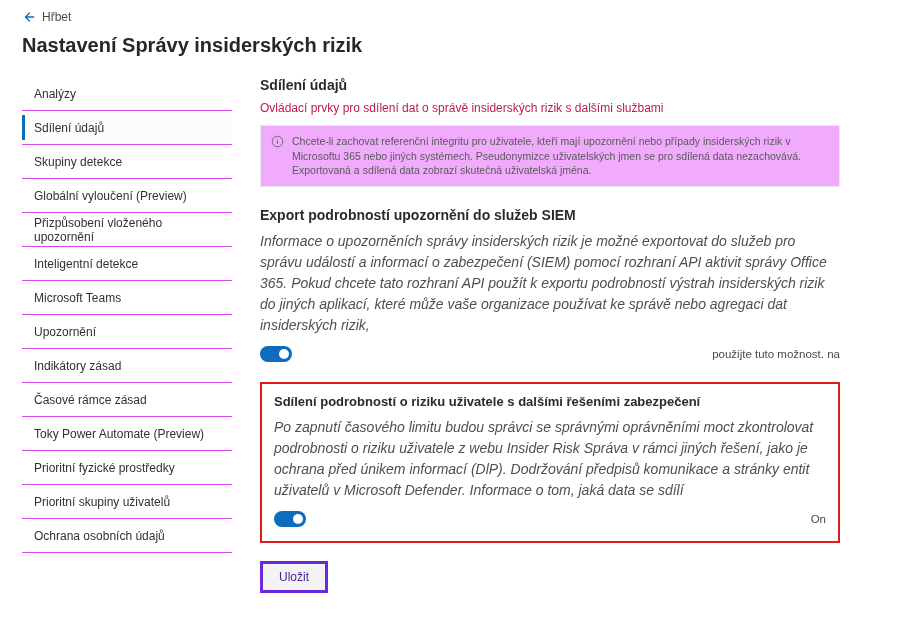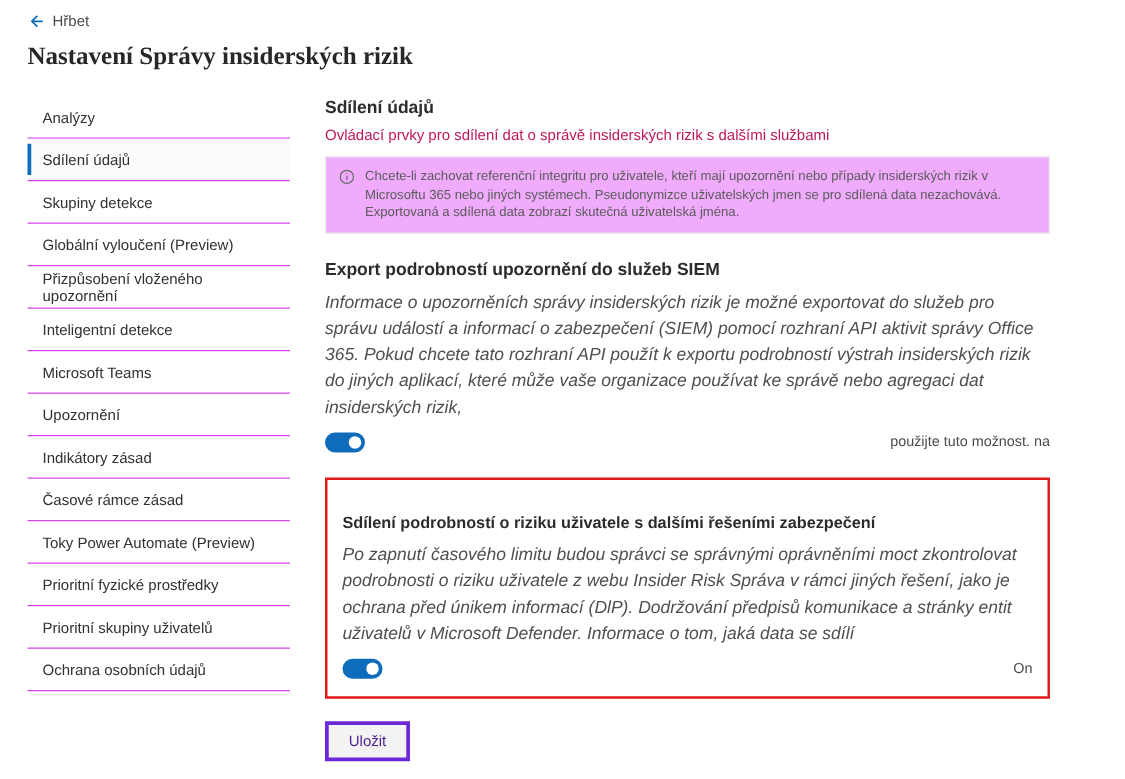--- a/index.html
+++ b/index.html
@@ -20,21 +20,20 @@
       color: #4b4b4b;
       cursor: pointer;
       font-size: 12px;
     }
     .back-link svg { width: 14px; height: 14px; }
     .page-title {
       font-size: 20px;
       font-weight: 600;
       padding: 6px 0 20px 22px;
       color: #272727;
-      font-family: Liberation Serif, serif;
     }
     .layout {
       display: flex;
       padding: 0 22px;
       gap: 28px;
     }
     .sidebar {
       width: 210px;
       flex-shrink: 0;
     }
@@ -125,21 +124,21 @@
       content: "";
       position: absolute;
       width: 10px; height: 10px;
       border-radius: 50%;
       background: #fff;
       top: 3px;
       right: 3px;
     }
     .highlight-box {
       border: 2px solid #e01a1a;
-      padding: 26px 12px 14px 12px;
+      padding: 10px 12px 14px 12px;
       margin-bottom: 18px;
     }
     .save-btn {
       display: inline-block;
       background: #f3f3f3;
       border: 3px solid #6d28d9;
       color: #4c1d95;
       font-size: 12px;
       padding: 6px 16px;
       cursor: pointer;

